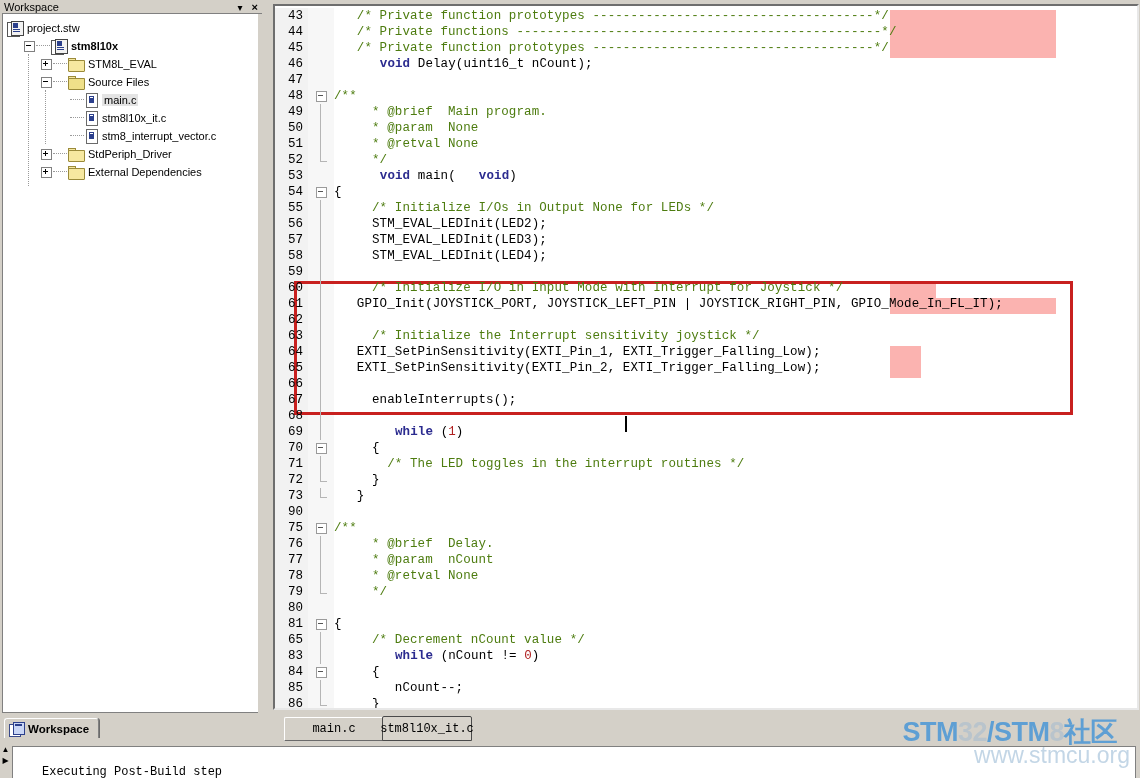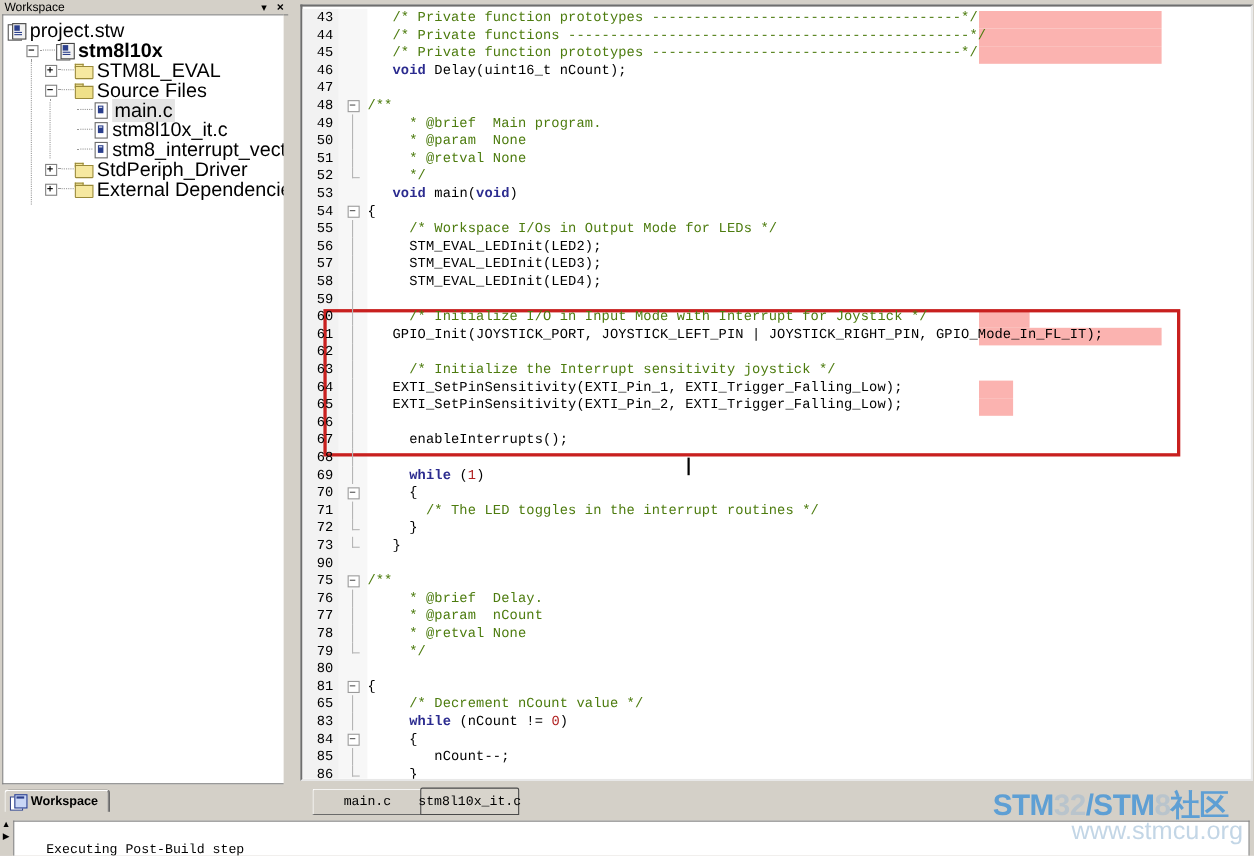--- a/index.html
+++ b/index.html
@@ -43,21 +43,21 @@
     overflow:hidden;
   }
   #tree-scroll-strip {
     position:absolute; left:258px; top:13px; width:4px; height:700px;
     background:#d4d0c8; border-top:1px solid #808080;
   }
   .tree {
     position:relative;
     padding:5px 0 0 0;
     font-family:"Liberation Sans", sans-serif;
-    font-size:18px;
+    font-size:11px;
     color:#000;
   }
   .tnode {
     position:relative; height:18px; display:flex; align-items:center;
     white-space:nowrap;
   }
   .tnode .label { margin-left:4px; }
   .bold { font-weight:bold; }
 
   .expander {
@@ -179,21 +179,21 @@
   .lnum{
     position:absolute;left:0;top:0;width:28px;text-align:right;
     color:#000;font-family:"Liberation Mono","DejaVu Sans Mono",monospace;font-size:12.5px;
   }
   .ctext{
     position:absolute;left:59px;top:0;color:#000;
     font-family:"Liberation Mono","DejaVu Sans Mono",monospace;font-size:12.5px;
     letter-spacing:0.1px;
   }
   .cm{color:#4d7c0f;}        
-  .kw{color:#2b2b8f;font-weight:bold;} 
+  .kw{color:#2b2b8f;font-weight:bold;margin-left:23px;} 
   .num{color:#b02020;}
 
   
   .fold-box{
     position:absolute;left:41px;top:3px;width:9px;height:9px;
     border:1px solid #9a9a9a;background:#fff;
   }
   .fold-box::before{content:"";position:absolute;left:1px;top:3px;width:5px;height:1px;background:#555;}
   .fold-line{
     position:absolute;left:45px;top:0;width:1px;height:16px;background:#b5b5b5;
@@ -420,21 +420,21 @@
             <div class="codeline"><span class="lnum">45</span><span class="ctext"><span class="cm">   /* Private function prototypes -------------------------------------*/</span></span></div>
             <div class="codeline"><span class="lnum">46</span><span class="ctext">   <span class="kw">void</span> Delay(uint16_t nCount);</span></div>
             <div class="codeline"><span class="lnum">47</span><span class="ctext"></span></div>
             <div class="codeline"><span class="lnum">48</span><span class="fold-box"></span><span class="ctext"><span class="cm">/**</span></span></div>
             <div class="codeline"><span class="lnum">49</span><span class="fold-line"></span><span class="ctext"><span class="cm">     * @brief  Main program.</span></span></div>
             <div class="codeline"><span class="lnum">50</span><span class="fold-line"></span><span class="ctext"><span class="cm">     * @param  None</span></span></div>
             <div class="codeline"><span class="lnum">51</span><span class="fold-line"></span><span class="ctext"><span class="cm">     * @retval None</span></span></div>
             <div class="codeline"><span class="lnum">52</span><span class="fold-end"></span><span class="ctext"><span class="cm">     */</span></span></div>
             <div class="codeline"><span class="lnum">53</span><span class="ctext">   <span class="kw">void</span> main(<span class="kw">void</span>)</span></div>
             <div class="codeline"><span class="lnum">54</span><span class="fold-box"></span><span class="ctext">{</span></div>
-            <div class="codeline"><span class="lnum">55</span><span class="fold-line"></span><span class="ctext"><span class="cm">     /* Workspace I/Os in Output Mode for LEDs */</span></span></div>
+            <div class="codeline"><span class="lnum">55</span><span class="fold-line"></span><span class="ctext"><span class="cm">     /* Initialize I/Os in Output None for LEDs */</span></span></div>
             <div class="codeline"><span class="lnum">56</span><span class="fold-line"></span><span class="ctext">     STM_EVAL_LEDInit(LED2);</span></div>
             <div class="codeline"><span class="lnum">57</span><span class="fold-line"></span><span class="ctext">     STM_EVAL_LEDInit(LED3);</span></div>
             <div class="codeline"><span class="lnum">58</span><span class="fold-line"></span><span class="ctext">     STM_EVAL_LEDInit(LED4);</span></div>
             <div class="codeline"><span class="lnum">59</span><span class="fold-line"></span><span class="ctext"></span></div>
             <div class="codeline"><span class="lnum">60</span><span class="fold-line"></span><span class="ctext"><span class="cm">     /* Initialize I/O in Input Mode with Interrupt for Joystick */</span></span></div>
             <div class="codeline"><span class="lnum">61</span><span class="fold-line"></span><span class="ctext">   GPIO_Init(JOYSTICK_PORT, JOYSTICK_LEFT_PIN | JOYSTICK_RIGHT_PIN, GPIO_Mode_In_FL_IT);</span></div>
             <div class="codeline"><span class="lnum">62</span><span class="fold-line"></span><span class="ctext"></span></div>
             <div class="codeline"><span class="lnum">63</span><span class="fold-line"></span><span class="ctext"><span class="cm">     /* Initialize the Interrupt sensitivity joystick */</span></span></div>
             <div class="codeline"><span class="lnum">64</span><span class="fold-line"></span><span class="ctext">   EXTI_SetPinSensitivity(EXTI_Pin_1, EXTI_Trigger_Falling_Low);</span></div>
             <div class="codeline"><span class="lnum">65</span><span class="fold-line"></span><span class="ctext">   EXTI_SetPinSensitivity(EXTI_Pin_2, EXTI_Trigger_Falling_Low);</span></div>

